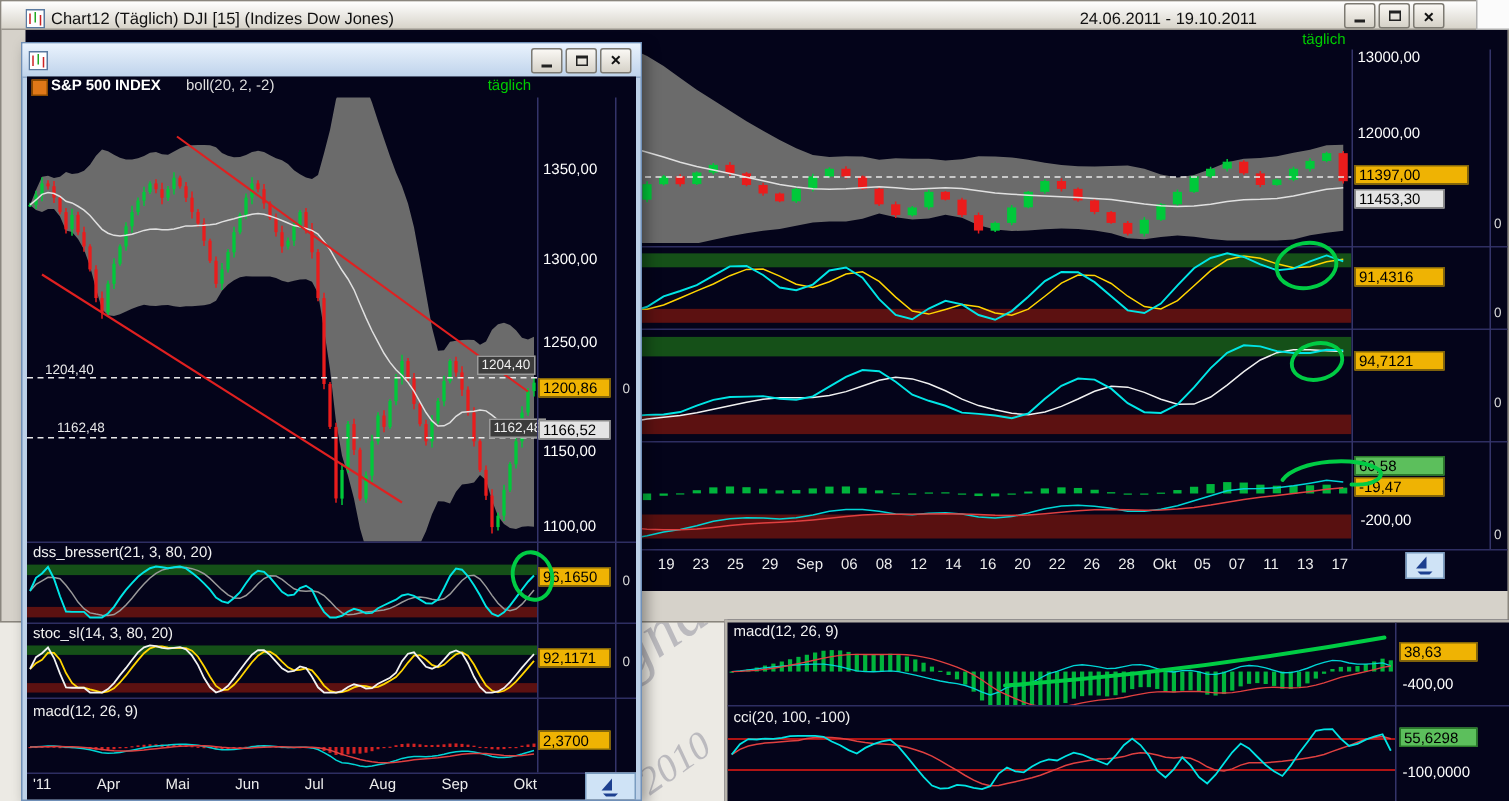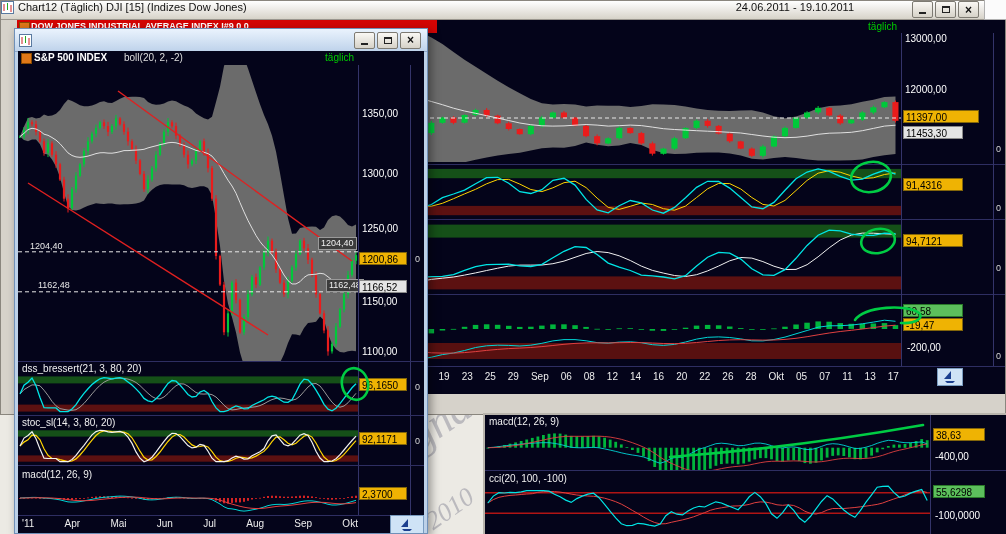--- a/index.html
+++ b/index.html
@@ -1,22 +1,22 @@
 <!DOCTYPE html>
 <html><head>
 <meta charset="utf-8">
 <style>
   html,body{margin:0;padding:0}
   body{width:1006px;height:534px;position:relative;overflow:hidden;
        background:#eceae4;font-family:"Liberation Sans",sans-serif;}
   .win{position:absolute;box-sizing:border-box}
   
   #win12{left:0;top:0;width:1006px;height:415px;background:#d6d2ca;border:1px solid #8a867e;z-index:1}
-  #win12 .tb{height:18px;background:linear-gradient(#ffffff,#d7d3c9);display:flex;align-items:flex-start;
-             padding:0 0;border-bottom:1px solid #9a968e;font-size:11px;color:#111;white-space:nowrap}
+  #win12 .tb{height:18px;background:linear-gradient(#ffffff,#d7d3c9);display:flex;align-items:flex-end;
+             padding:0 16px;border-bottom:1px solid #9a968e;font-size:11px;color:#111;white-space:nowrap}
   #win12 .content{position:absolute;left:16px;top:19px;right:0;bottom:20px;background:#04041a;overflow:hidden}
   
   #win13{left:483px;top:413px;width:523px;height:121px;background:#04041a;
          border-left:2px solid #b8b4ac;border-top:2px solid #b8b4ac;z-index:2}
   #win13 .content{position:absolute;left:0;top:0;right:0;bottom:0;overflow:hidden}
   
   #win14{left:14px;top:28px;width:414px;height:506px;background:#bdd1e8;border:1px solid #7090b8;
          box-shadow:3px 3px 9px rgba(0,0,0,.38);z-index:3}
   #win14 .tb{height:22px;background:linear-gradient(#eaf3fd,#bfd3eb);display:flex;align-items:center;
              padding:0 4px;border-bottom:1px solid #8fa8c8;font-size:11px;color:#102030;white-space:nowrap}
@@ -86,24 +86,20 @@
       <div class="btn">
           <div class="g-max"></div>
         </div>
       <div class="btn">
           <span class="g-close">×</span>
         </div>
     </div>
   </div>
   <div class="content">
 
-    <div class="redbar" style="left:0;top:0;width:420px;height:13px">
-      <span class="inst-icon" style="left:2px;top:2px"></span>
-      <span class="wlabel" style="left:14px;top:1px;font-weight:bold;font-size:9px">DOW JONES INDUSTRIAL AVERAGE INDEX  I#9 0 0</span>
-    </div>
     <span class="tf" style="left:836px;top:1px;width:44px;text-align:right">täglich</span>
 
     <svg id="dji-main" class="plot" style="left:0;top:13px" width="884" height="129">
         <polygon points="5.5,55.7 16.6,49.5 27.6,44.9 38.7,40.8 49.7,37.2 60.8,34.1 71.8,31.0 82.9,27.3 93.9,23.7 105.0,20.2 116.0,16.8 127.1,13.8 138.1,12.4 149.2,12.0 160.2,12.4 171.3,13.0 182.3,13.1 193.4,12.8 204.4,12.0 215.5,11.1 226.5,12.3 237.6,13.9 248.6,15.3 259.7,15.7 270.7,14.6 281.8,12.5 292.8,9.9 303.9,7.4 314.9,4.2 326.0,-0.0 337.0,-5.4 348.1,-9.3 359.1,-8.3 370.2,-6.0 381.2,-4.9 392.3,-4.2 403.3,-0.8 414.4,4.4 425.4,11.0 436.5,19.0 447.5,26.8 458.6,33.8 469.6,40.8 480.7,47.8 491.7,54.2 502.8,60.3 513.8,65.9 524.9,70.3 535.9,71.6 547.0,71.1 558.0,71.4 569.1,73.5 580.1,72.5 591.2,72.8 602.2,72.8 613.3,74.0 624.3,73.1 635.4,71.2 646.4,71.4 657.5,72.0 668.5,73.5 679.6,75.5 690.6,77.0 701.7,77.8 712.7,78.0 723.8,77.6 734.8,77.3 745.9,79.5 756.9,83.3 768.0,85.3 779.0,83.6 790.1,79.7 801.1,75.2 812.2,72.9 823.2,72.4 834.3,71.2 845.3,68.8 856.4,66.8 867.4,63.9 878.5,63.5 878.5,120.9 867.4,122.2 856.4,123.9 845.3,126.6 834.3,127.3 823.2,127.4 812.2,127.4 801.1,127.4 790.1,126.4 779.0,124.9 768.0,124.0 756.9,125.0 745.9,126.5 734.8,125.8 723.8,122.5 712.7,120.6 701.7,119.6 690.6,119.4 679.6,119.8 668.5,120.7 657.5,121.0 646.4,120.0 635.4,117.1 624.3,112.1 613.3,110.1 602.2,112.6 591.2,113.3 580.1,111.8 569.1,109.4 558.0,112.9 547.0,114.7 535.9,114.6 524.9,115.3 513.8,117.5 502.8,119.7 491.7,120.9 480.7,122.5 469.6,124.5 458.6,126.8 447.5,129.3 436.5,131.4 425.4,132.4 414.4,132.6 403.3,131.3 392.3,127.6 381.2,120.3 370.2,114.3 359.1,110.6 348.1,104.1 337.0,90.3 326.0,76.5 314.9,65.8 303.9,58.1 292.8,52.4 281.8,47.5 270.7,44.0 259.7,42.2 248.6,42.9 237.6,45.3 226.5,49.1 215.5,53.4 204.4,53.8 193.4,54.3 182.3,54.9 171.3,55.7 160.2,56.5 149.2,57.4 138.1,58.4 127.1,59.1 116.0,59.2 105.0,59.0 93.9,58.9 82.9,58.6 71.8,58.4 60.8,58.4 49.7,58.6 38.7,58.6 27.6,58.3 16.6,57.8 5.5,55.7" fill="#6b6b6b"></polygon>
         <line x1="5.525" y1="55.1" x2="5.525" y2="56.3" stroke="#00c93a" stroke-width="1"></line>
         <rect x="2.5" y="55.7" width="6.1" height="1.0" fill="#00c93a"></rect>
         <line x1="16.575000000000003" y1="50.4" x2="16.575000000000003" y2="57.0" stroke="#00c93a" stroke-width="1"></line>
         <rect x="13.5" y="51.6" width="6.1" height="4.1" fill="#00c93a"></rect>
         <line x1="27.625" y1="45.6" x2="27.625" y2="53.4" stroke="#00c93a" stroke-width="1"></line>
         <rect x="24.6" y="47.5" width="6.1" height="4.1" fill="#00c93a"></rect>

